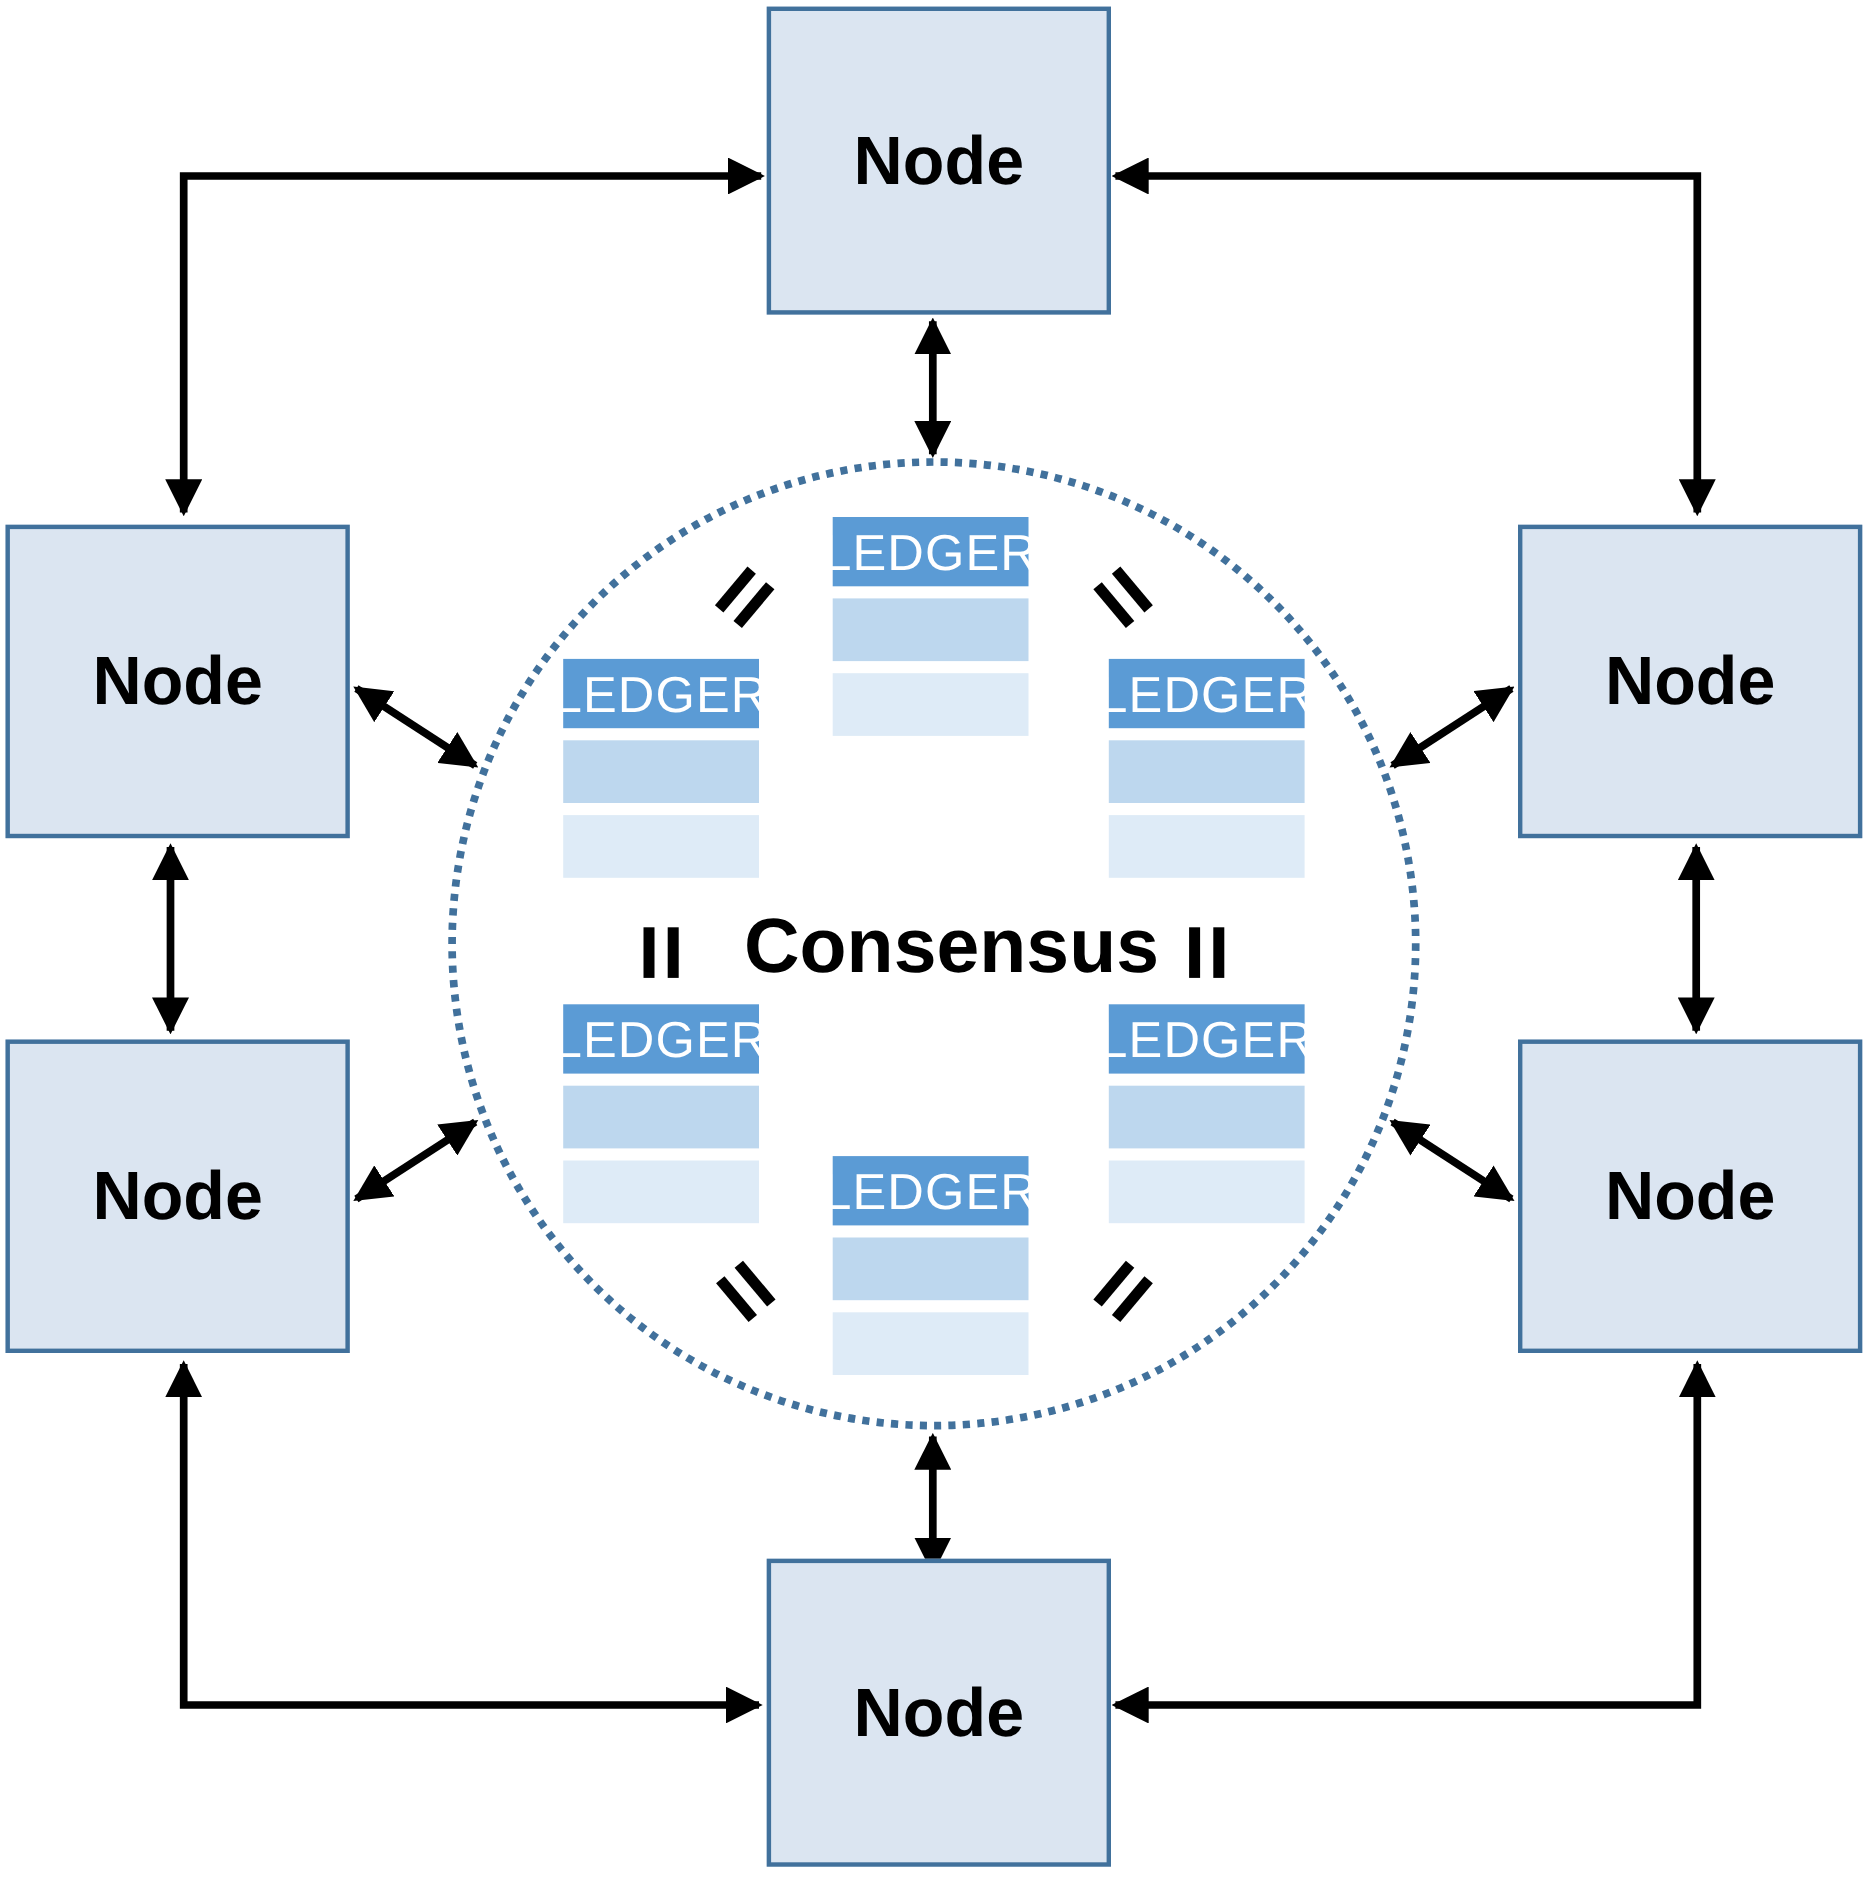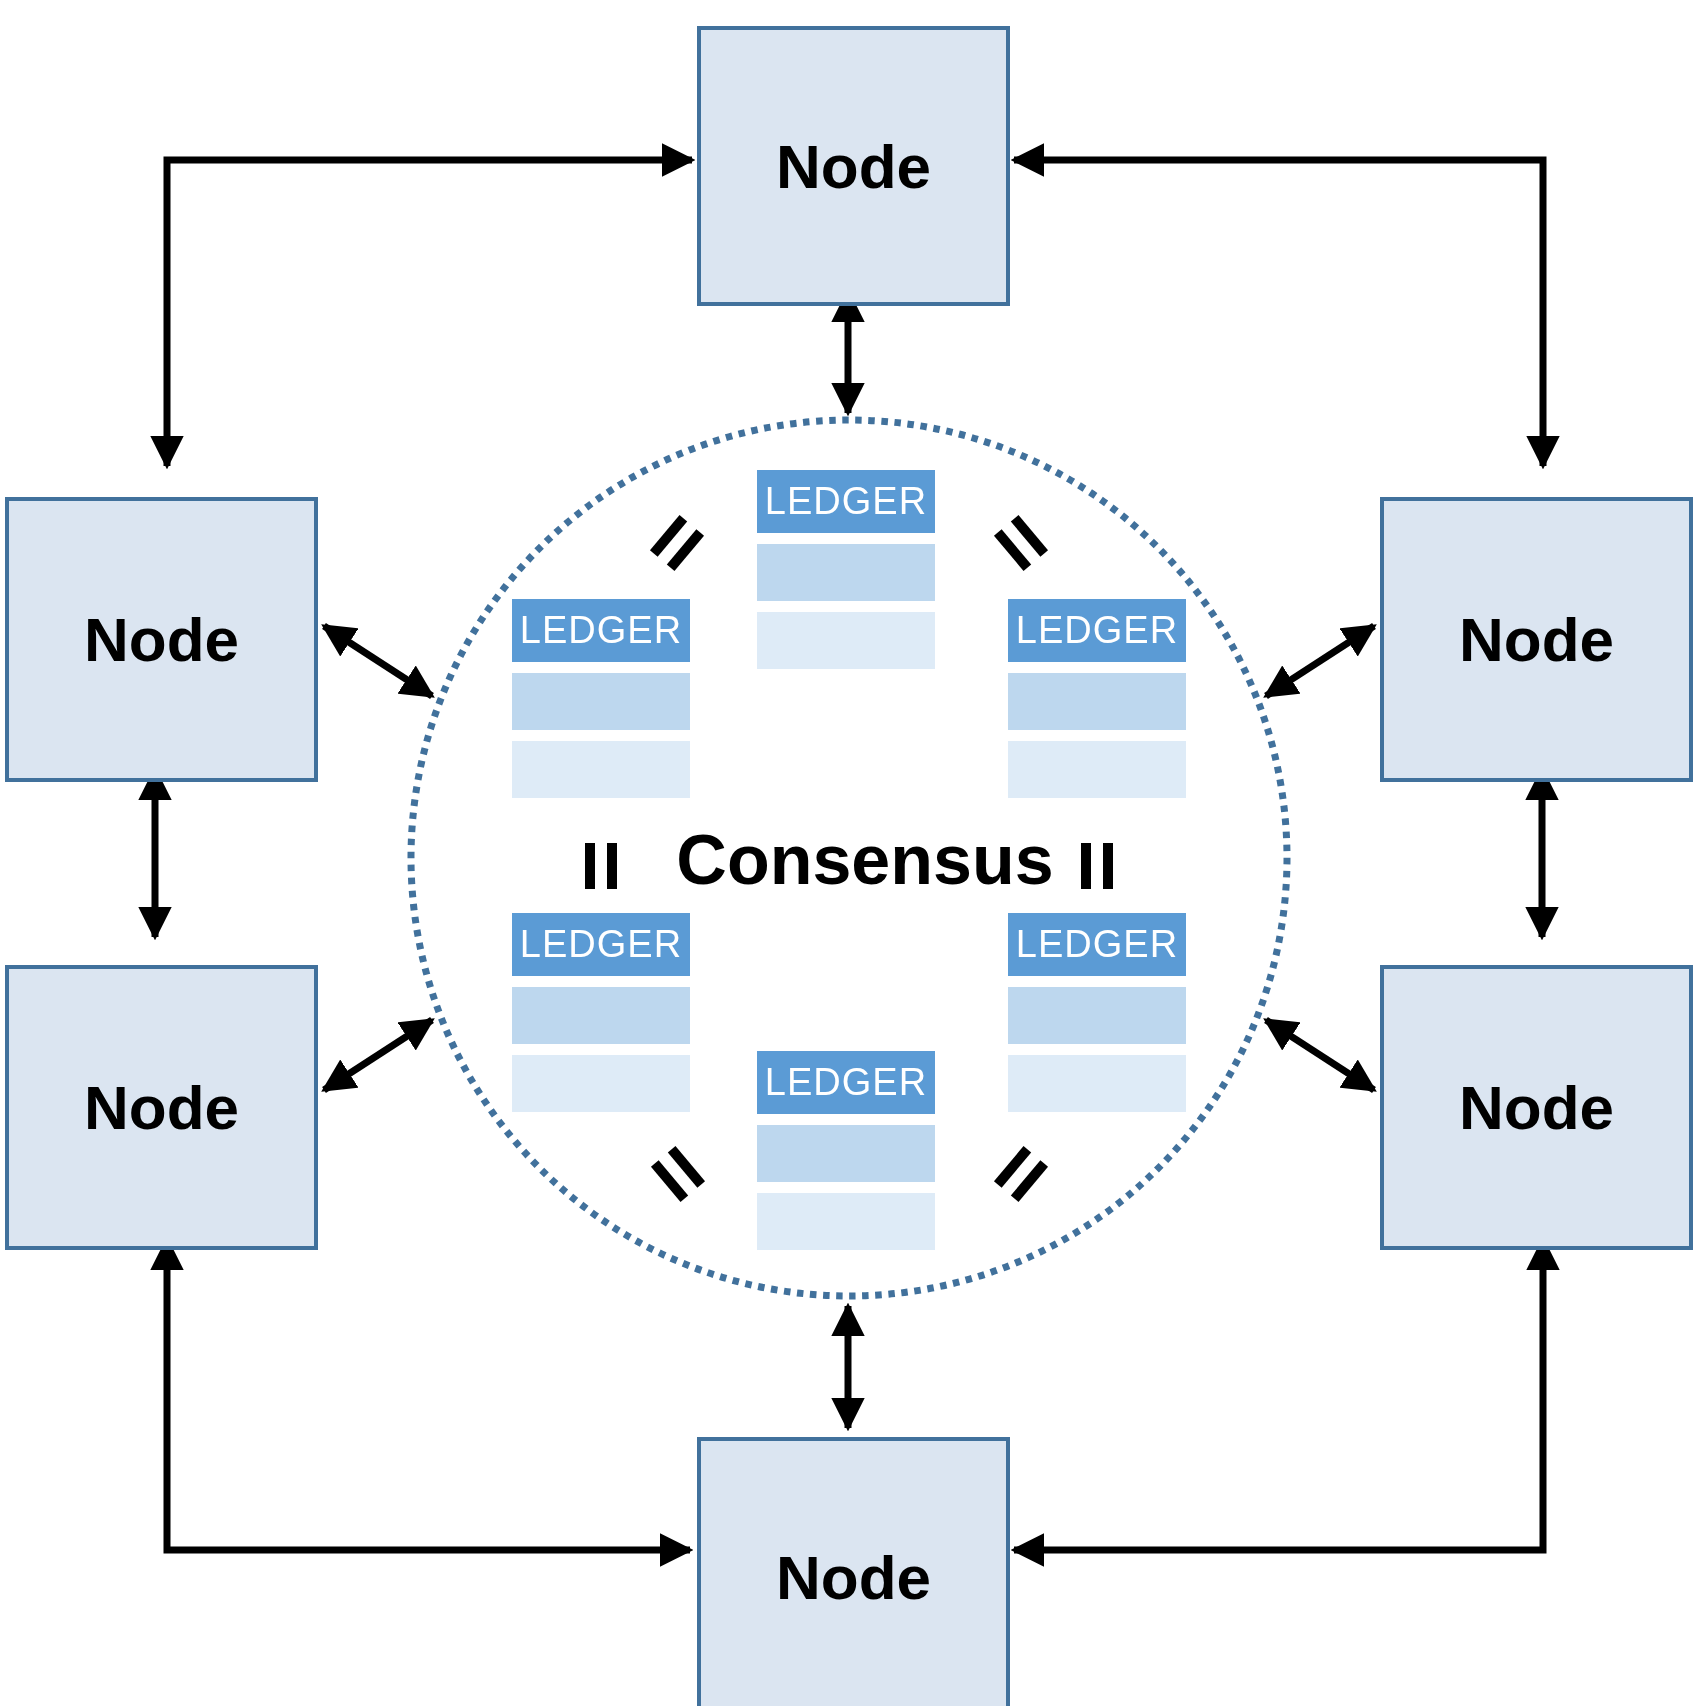--- a/index.html
+++ b/index.html
@@ -11,32 +11,32 @@
   body{background:#fff;font-family:"Liberation Sans",sans-serif;}
   .canvas{position:relative;width:1698px;height:1706px;background:#fff;overflow:hidden;}
   svg.layer{position:absolute;left:0;top:0;}
   svg .arrow{stroke:var(--arrow);stroke-width:7;fill:none;}
   svg .c-circle{stroke:var(--circle-dotted);stroke-width:7;fill:none;
                 stroke-dasharray:6.5 6.6;stroke-linecap:butt;}
   .ah{fill:var(--arrow);}
 
   .node{position:absolute;width:313px;background:var(--node-fill);
         border:4px solid var(--node-border);display:flex;align-items:center;
-        justify-content:center;margin-top:20px;}
+        justify-content:center;}
   .node .node-label{font-size:62px;font-weight:bold;color:var(--label-text);}
   .node-top{left:697px;top:6px;height:280px;}
   .node-bottom{left:697px;top:1417px;height:280px;}
   .node-ul{left:5px;top:477px;height:285px;}
   .node-ll{left:5px;top:945px;height:285px;}
   .node-ur{left:1380px;top:477px;height:285px;}
   .node-lr{left:1380px;top:945px;height:285px;}
 
   .ledger{position:absolute;width:178px;}
   .ledger-header{height:63px;background:var(--ledger-header);color:#ffffff;
-                 font-size:38px;letter-spacing:1px;display:flex;
+                 font-size:46px;letter-spacing:1px;display:flex;
                  align-items:center;justify-content:center;}
   .ledger-row{height:57px;margin-top:11px;}
   .ledger-row.r1{background:var(--ledger-row-1);}
   .ledger-row.r2{background:var(--ledger-row-2);}
   .ledger-top{left:757px;top:470px;}
   .ledger-ul{left:512px;top:599px;}
   .ledger-ur{left:1008px;top:599px;}
   .ledger-ll{left:512px;top:913px;}
   .ledger-lr{left:1008px;top:913px;}
   .ledger-bottom{left:757px;top:1051px;}

